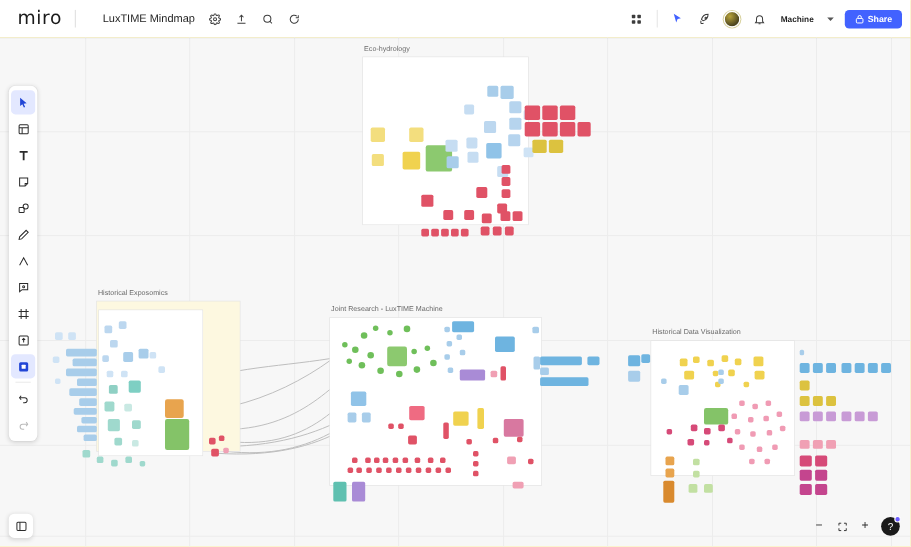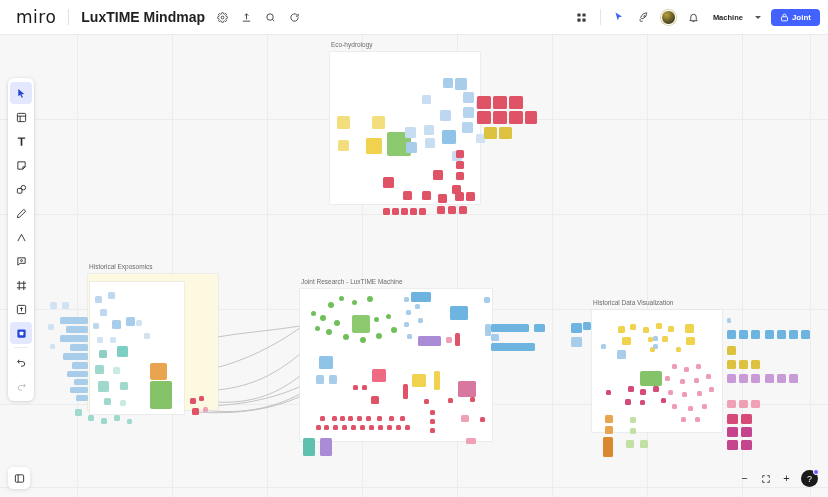--- a/index.html
+++ b/index.html
@@ -17,22 +17,22 @@
     background: #ffffff; display: flex; align-items: center;
     padding: 0 8px; z-index: 40;
     box-shadow: 0 1px 0 rgba(0,0,0,0.05);
   }
   .miro-logo {
     font-size: 17px; letter-spacing: .5px; color: #1a1a1a;
     font-weight: 400; padding: 0 6px 0 8px; font-family: "DejaVu Sans", sans-serif;
   }
   .vdiv { width: 1px; height: 16px; background: #e0e0e0; margin: 0 6px; }
   .board-title {
-    font-size: 14px; font-weight: bold; color: #1f1f1f;
-    padding: 3px 6px; border-radius: 3px; white-space: nowrap;
+    font-size: 10px; font-weight: normal; color: #1f1f1f;
+    padding: 3px 6px; border-radius: 3px; white-space: nowrap; margin-left: 12px;
   }
   .tb-icon {
     width: 22px; height: 22px; display: flex; align-items: center; justify-content: center;
     border-radius: 4px; margin: 0 1px; cursor: pointer; color: #3c3c3c;
   }
   .tb-icon svg { display: block; }
   .spacer { flex: 1; }
   .tb-right { display: flex; align-items: center; gap: 1px; }
   .tb-sep { width: 1px; height: 16px; background: #e6e6e6; margin: 0 5px; }
   .present-btn {
@@ -182,21 +182,21 @@
         <span>Machine</span>
       </div>
       <div class="tb-icon" style="width:14px">
         <span class="chev"></span>
       </div>
       <div class="share-btn">
         <svg width="9" height="9" viewBox="0 0 24 24" fill="none" stroke="currentColor" stroke-width="2.4">
           <rect x="4" y="10" width="16" height="11" rx="2.5"></rect>
             <path d="M8 10V7a4 4 0 1 1 8 0v3"></path>
         </svg>
-        <span>Joint</span>
+        <span>Share</span>
       </div>
     </div>
   </div>
 
   <div class="canvas">
 
     <svg class="lines">
       <g fill="none" stroke="#bdbdbd" stroke-width="0.9">
         <path d="M152,322 C 200,300 250,300 300,292"></path>
         <path d="M155,340 C 230,345 300,300 330,268"></path>

